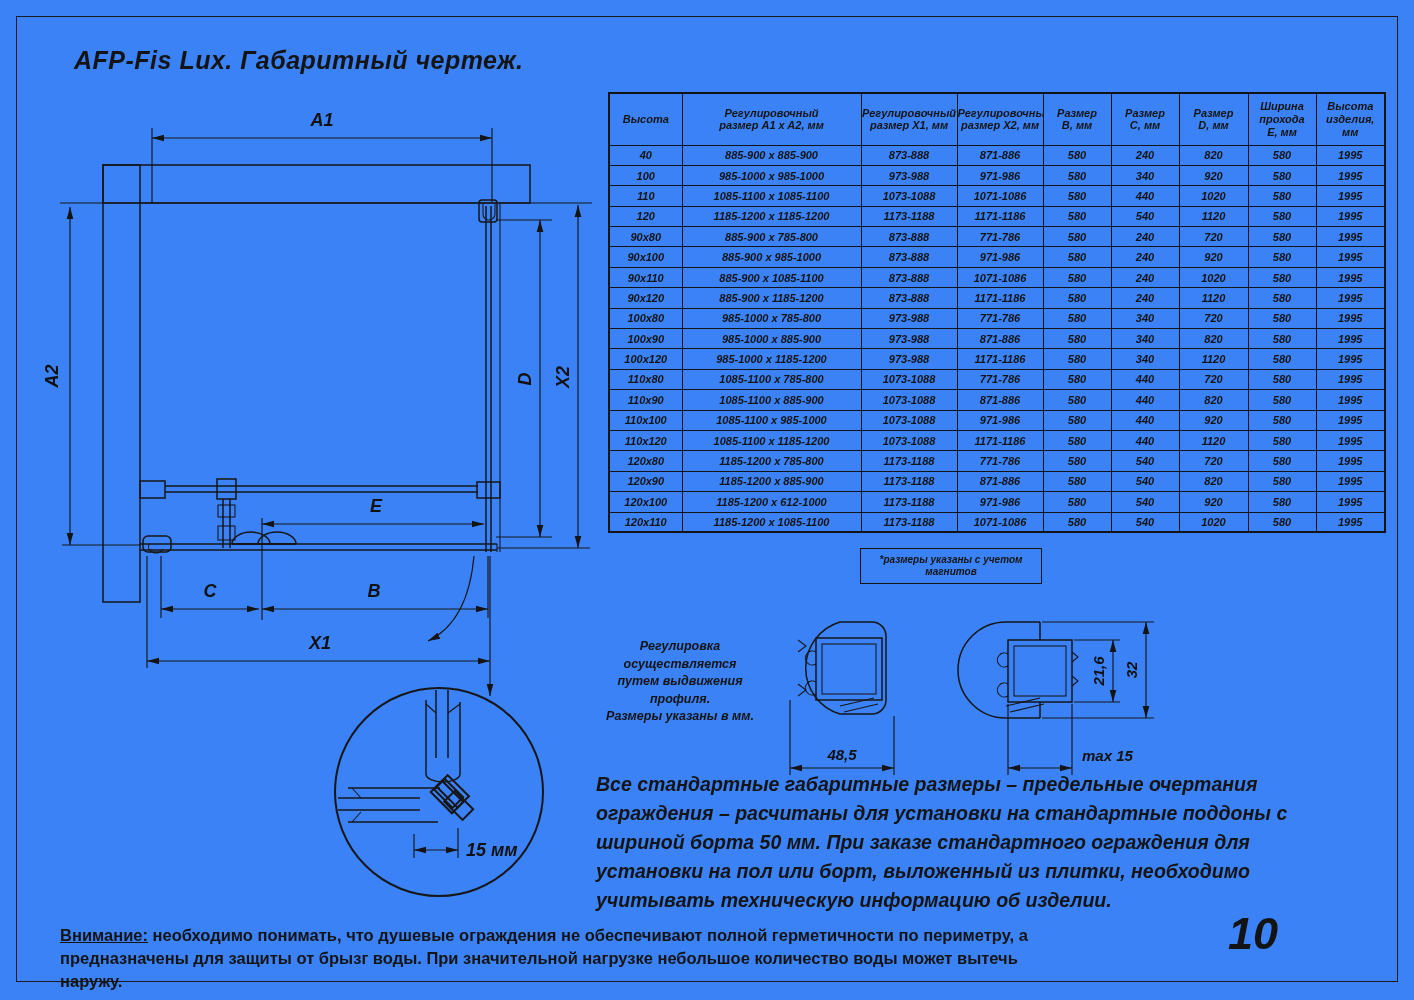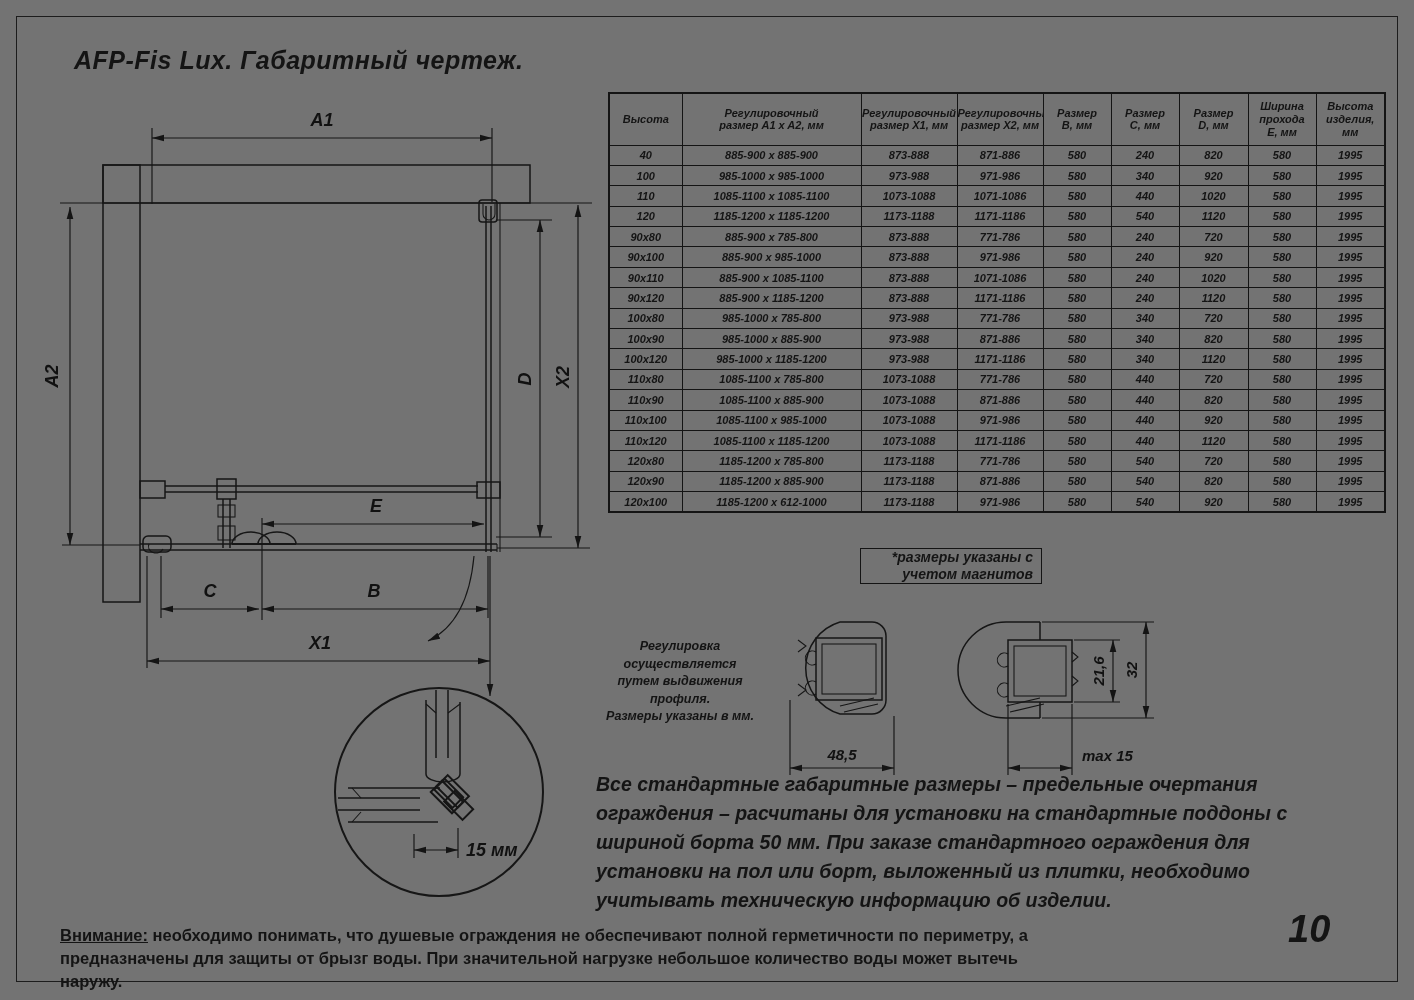--- a/index.html
+++ b/index.html
@@ -1,16 +1,16 @@
 <!DOCTYPE html>
 <html><head>
 <meta charset="utf-8">
 <style>
   html,body{margin:0;padding:0;background:#e8e8e8;}
-  .page{position:relative;width:1414px;height:1000px;background:#737373;overflow:hidden;
+  .page{position:relative;width:1414px;height:1000px;background:#3b82f6;overflow:hidden;
         font-family:"Liberation Sans",sans-serif;color:#141414;}
   .frame{position:absolute;left:16px;top:16px;width:1380px;height:964px;
          border:1.7px solid #1c1c1c;pointer-events:none;}
   .title{position:absolute;left:74px;top:46px;margin:0;font-size:25px;font-weight:bold;
          font-style:italic;letter-spacing:.5px;}
   svg.art{position:absolute;left:0;top:0;width:1414px;height:1000px;}
   .ln{stroke:#161616;fill:none;stroke-width:1.5;}
   .thin{stroke-width:1.05;}
   .thick{stroke-width:2;}
   .dim{stroke:#161616;fill:none;stroke-width:1.15;}
@@ -20,30 +20,30 @@
   table.spec{position:absolute;left:608px;top:92px;width:776px;border-collapse:collapse;
              table-layout:fixed;font-style:italic;font-weight:bold;}
   table.spec th,table.spec td{border:1.3px solid #141414;text-align:center;vertical-align:middle;
              padding:0;overflow:hidden;}
   table.spec{border:2px solid #141414;}
   table.spec thead tr{height:52px;}
   table.spec th{font-size:11px;font-weight:bold;font-style:italic;line-height:1.15;white-space:pre-line;}
   table.spec tbody tr{height:20.4px;}
   table.spec td{font-size:11px;}
   .footnote{position:absolute;left:860px;top:548px;width:182px;height:36px;border:1.6px solid #141414;
-            display:flex;align-items:center;justify-content:center;text-align:right;
-            font-size:14px;font-style:italic;font-weight:bold;line-height:1.25;padding:1px 8px;box-sizing:border-box;}
+            display:flex;align-items:center;justify-content:center;text-align:center;
+            font-size:10px;font-style:italic;font-weight:bold;line-height:1.25;padding:1px 8px;box-sizing:border-box;}
   .adjust-note{position:absolute;left:596px;top:638px;width:168px;text-align:center;
             font-size:12.5px;font-style:italic;font-weight:bold;line-height:1.4;white-space:pre-line;}
   .paragraph{position:absolute;left:596px;top:770px;width:760px;font-size:19.5px;
             font-style:italic;font-weight:bold;line-height:29px;}
   .warning{position:absolute;left:60px;top:924px;width:1015px;font-size:16.5px;
             font-weight:bold;line-height:23px;}
   .warning .wlabel{text-decoration:underline;}
-  .pagenum{position:absolute;left:1288px;top:908px;font-size:38px;font-style:italic;font-weight:bold;text-align:center;}
+  .pagenum{position:absolute;left:1228px;top:908px;font-size:45px;font-style:italic;font-weight:bold;text-align:center;}
 </style>
 </head>
 <body>
 
 <div class="page">
   <div class="frame"></div>
 
   <h1 class="title">AFP-Fis Lux. Габаритный чертеж.</h1>
 
   <svg class="art" viewBox="0 0 1414 1000" aria-hidden="true">
@@ -443,20 +443,31 @@
           <td>120x100</td>
           <td>1185-1200 x 612-1000</td>
           <td>1173-1188</td>
           <td>971-986</td>
           <td>580</td>
           <td>540</td>
           <td>920</td>
           <td>580</td>
           <td>1995</td>
         </tr>
+        <tr>
+          <td>120x110</td>
+          <td>1185-1200 x 1085-1100</td>
+          <td>1173-1188</td>
+          <td>1071-1086</td>
+          <td>580</td>
+          <td>540</td>
+          <td>1020</td>
+          <td>580</td>
+          <td>1995</td>
+        </tr>
       </tbody>
   </table>
   <div class="footnote">*размеры указаны с учетом магнитов</div>
 
   <div class="adjust-note">Регулировка осуществляется
 путем выдвижения профиля.
 Размеры указаны в мм.</div>
   <div class="paragraph">Все стандартные габаритные размеры – предельные очертания ограждения – расчитаны для установки на стандартные поддоны с шириной борта 50 мм. При заказе стандартного ограждения для установки на пол или борт, выложенный из плитки, необходимо учитывать техническую информацию об изделии.</div>
   <div class="warning"><span class="wlabel">Внимание:</span><span> необходимо понимать, что душевые ограждения не обеспечивают полной герметичности по периметру, а предназначены для защиты от брызг воды. При значительной нагрузке небольшое количество воды может вытечь наружу.</span></div>
   <div class="pagenum">10</div>

